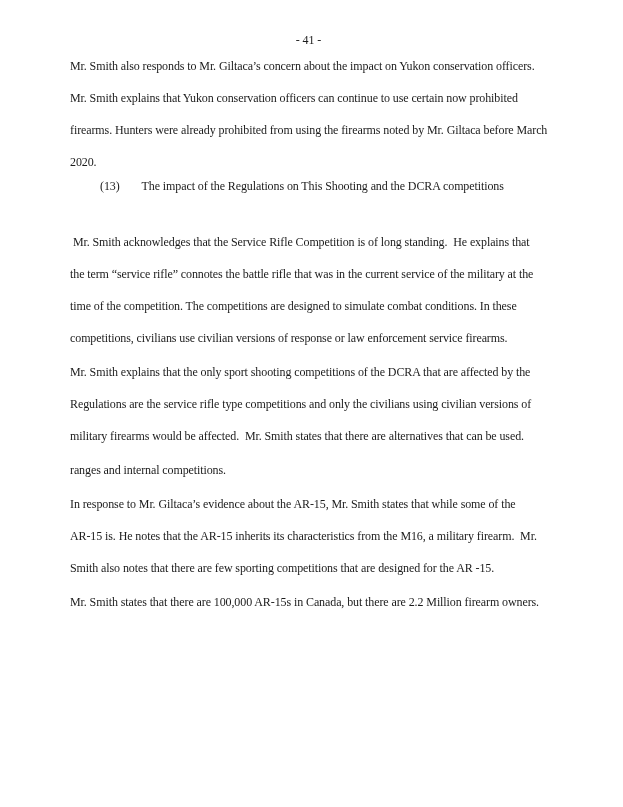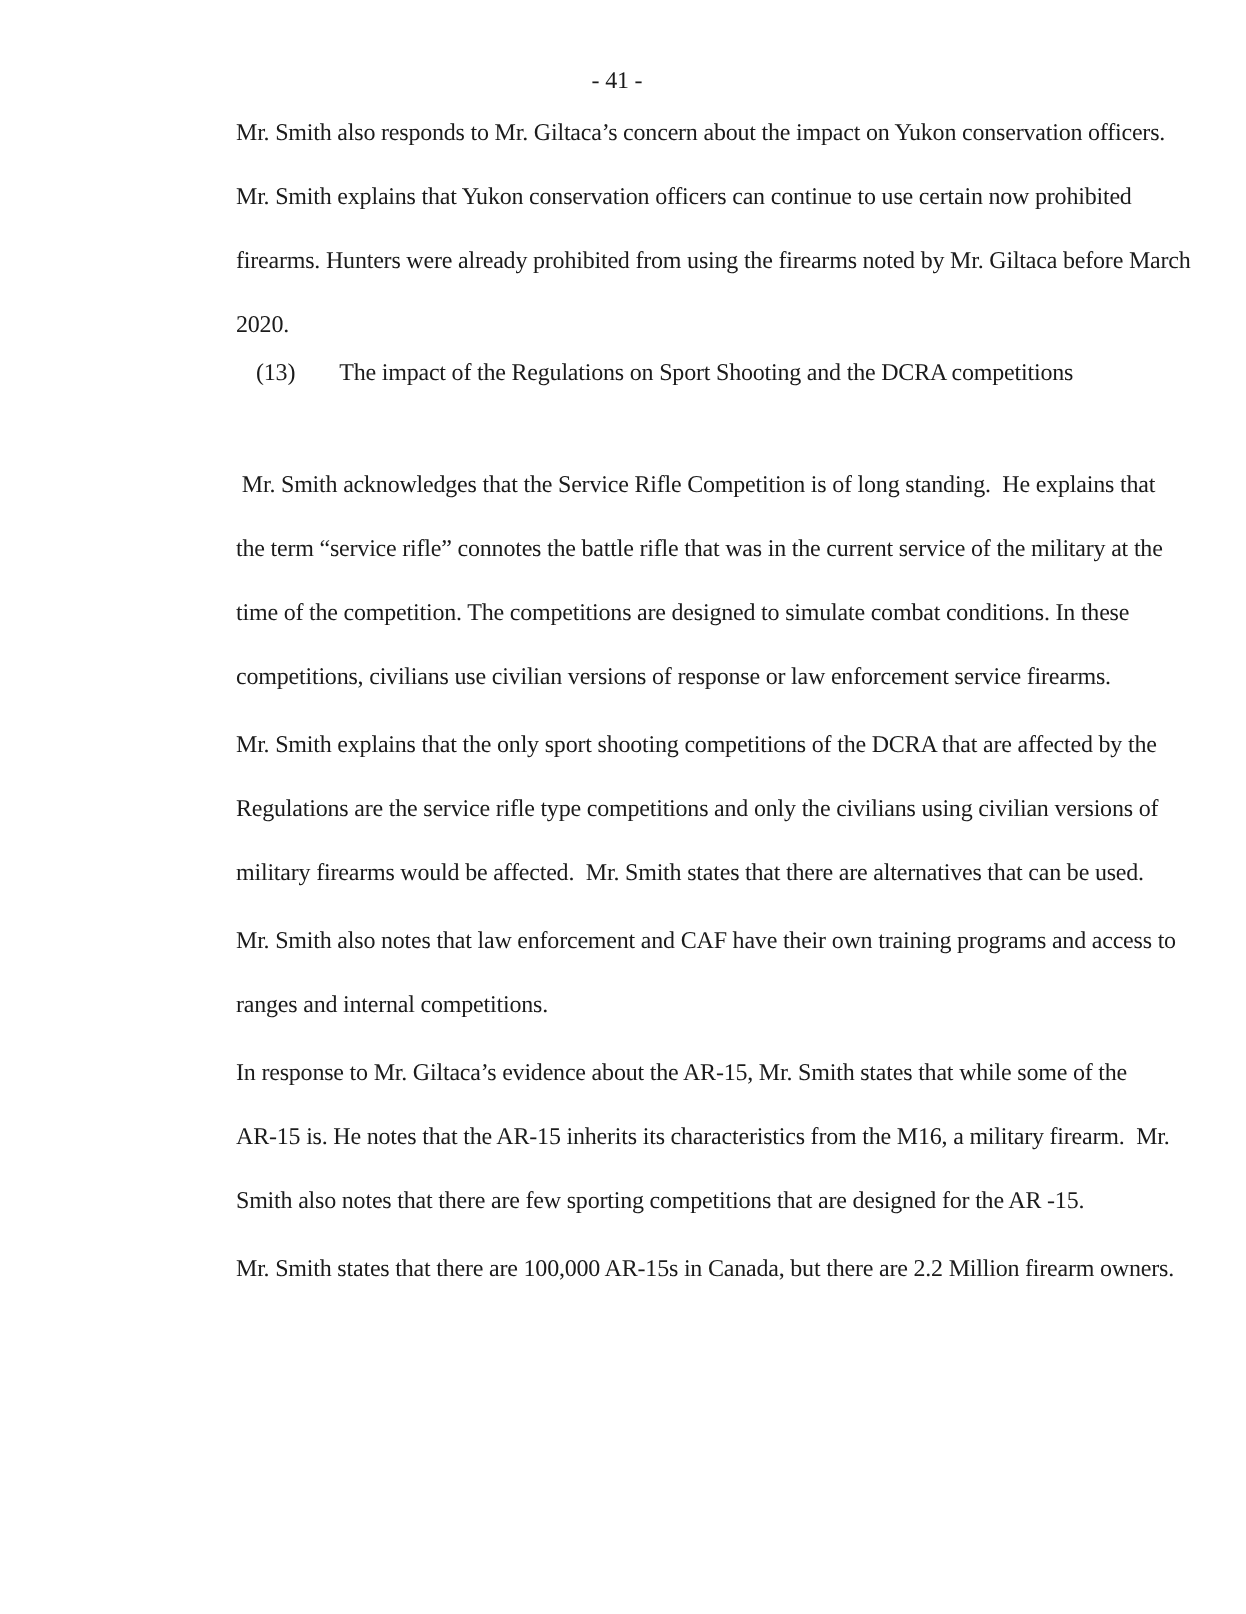--- a/index.html
+++ b/index.html
@@ -26,57 +26,55 @@
     width: 492px;
   }
   .para {
     line-height: 32px;
     margin-top: 2px;
   }
   .content .para:first-child { margin-top: 0; }
   .line {
     display: block;
     white-space: pre;
-    margin-left: 48px;
   }
   .heading {
     line-height: 32px;
     margin-top: -8px;
     margin-bottom: 24px;
     white-space: pre;
   }
-  .hnum  { display: inline-block; margin-left: 58px; }
+  .hnum  { display: inline-block; margin-left: 30px; }
   .htext { display: inline-block; margin-left: 22px; }
 </style>
 </head>
 <body>
 
 <div class="page">
   <div class="pageno">- 41 -</div>
   <div class="content" id="paragraphs">
       <div class="para">
         <span class="line">Mr. Smith also responds to Mr. Giltaca’s concern about the impact on Yukon conservation officers.</span>
         <span class="line">Mr. Smith explains that Yukon conservation officers can continue to use certain now prohibited</span>
         <span class="line">firearms. Hunters were already prohibited from using the firearms noted by Mr. Giltaca before March</span>
         <span class="line">2020.</span>
       </div>
-      <div class="heading"><span class="hnum">(13)</span><span class="htext">The impact of the Regulations on Sport Shooting and the DCRA competitions</span></div>
+      <div class="heading"><span class="hnum">(13)</span><span class="htext">The impact of the Regulations on This Shooting and the DCRA competitions</span></div>
       <div class="para">
         <span class="line"> Mr. Smith acknowledges that the Service Rifle Competition is of long standing.  He explains that</span>
         <span class="line">the term “service rifle” connotes the battle rifle that was in the current service of the military at the</span>
         <span class="line">time of the competition. The competitions are designed to simulate combat conditions. In these</span>
         <span class="line">competitions, civilians use civilian versions of response or law enforcement service firearms.</span>
       </div>
       <div class="para">
         <span class="line">Mr. Smith explains that the only sport shooting competitions of the DCRA that are affected by the</span>
         <span class="line">Regulations are the service rifle type competitions and only the civilians using civilian versions of</span>
         <span class="line">military firearms would be affected.  Mr. Smith states that there are alternatives that can be used.</span>
       </div>
       <div class="para">
-        <span class="line">Mr. Smith also notes that law enforcement and CAF have their own training programs and access to</span>
         <span class="line">ranges and internal competitions.</span>
       </div>
       <div class="para">
         <span class="line">In response to Mr. Giltaca’s evidence about the AR-15, Mr. Smith states that while some of the</span>
         <span class="line">AR-15 is. He notes that the AR-15 inherits its characteristics from the M16, a military firearm.  Mr.</span>
         <span class="line">Smith also notes that there are few sporting competitions that are designed for the AR -15.</span>
       </div>
       <div class="para">
         <span class="line">Mr. Smith states that there are 100,000 AR-15s in Canada, but there are 2.2 Million firearm owners.</span>
       </div>

